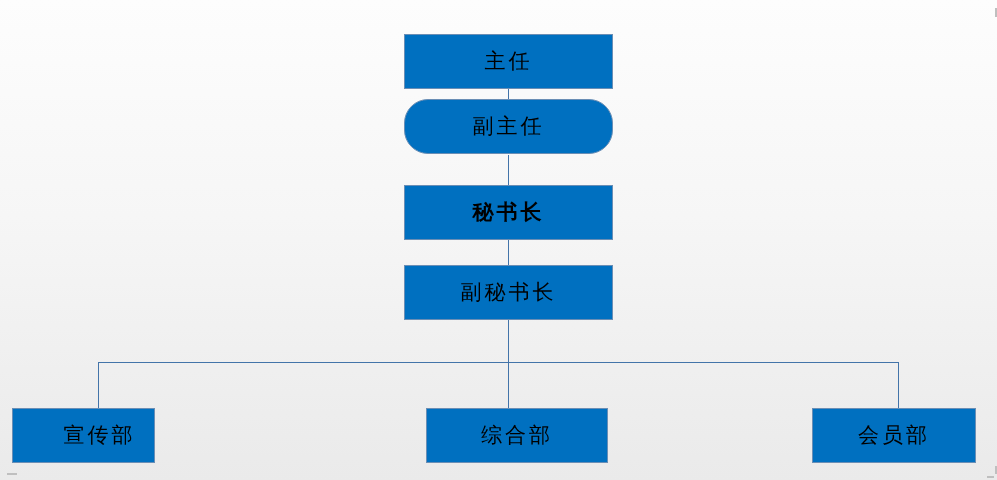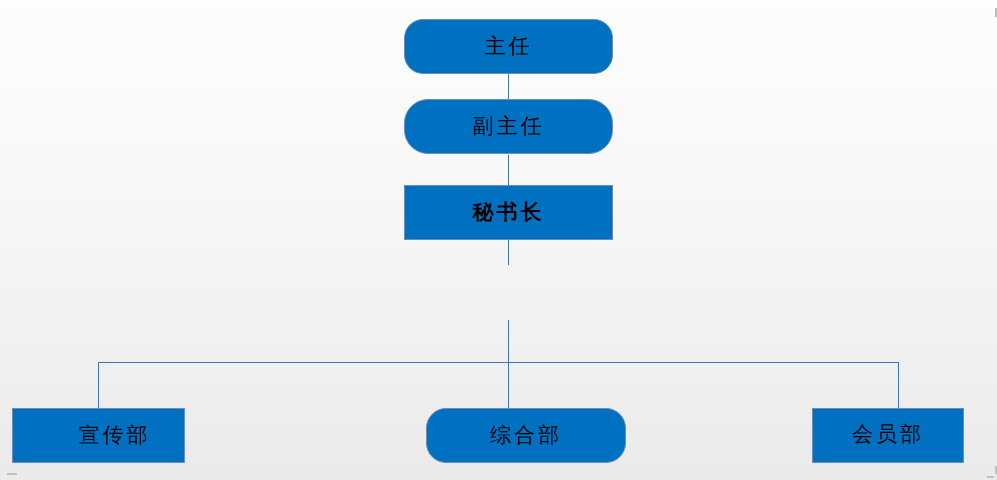--- a/index.html
+++ b/index.html
@@ -55,37 +55,40 @@
 
   <div class="conn v" style="left:508px; top:74px;  height:25px;"></div>
   <div class="conn v" style="left:508px; top:155px; height:30px;"></div>
   <div class="conn v" style="left:508px; top:240px; height:25px;"></div>
   <div class="conn v" style="left:508px; top:320px; height:42px;"></div>
   <div class="conn h" style="left:98px;  top:362px; width:801px;"></div>
   <div class="conn v" style="left:98px;  top:362px; height:46px;"></div>
   <div class="conn v" style="left:508px; top:362px; height:46px;"></div>
   <div class="conn v" style="left:898px; top:362px; height:46px;"></div>
 
-  <div class="node chain" style="top:19px;border-radius:19px;">
+  <div class="node chain" style="top:34px;">
     <span>主任</span>
   </div>
   <div class="node chain" style="top:99px;border-radius:24px;">
     <span>副主任</span>
   </div>
   <div class="node chain" style="top:185px;font-weight:bold;">
     <span>秘书长</span>
   </div>
+  <div class="node chain" style="top:265px;">
+    <span>副秘书长</span>
+  </div>
 
-  <div class="node dept" style="left:12px;  width:173px;padding-left:32px;">
+  <div class="node dept" style="left:12px;  width:143px;padding-left:32px;">
     <span>宣传部</span>
   </div>
-  <div class="node dept" style="left:426px; width:200px;border-radius:20px;">
+  <div class="node dept" style="left:426px; width:182px;">
     <span>综合部</span>
   </div>
-  <div class="node dept" style="left:812px; width:152px;font-family:Liberation Mono, monospace;">
+  <div class="node dept" style="left:812px; width:164px;">
     <span>会员部</span>
   </div>
 
   <div class="artifact" style="left:7px;   top:473px; width:10px; height:2px;"></div>
   <div class="artifact" style="left:987px; top:476px; width:7px;  height:2px;"></div>
   <div class="artifact" style="left:995px; top:8px;   width:2px;  height:9px;"></div>
   <div class="artifact" style="left:995px; top:466px; width:2px;  height:8px;"></div>
 
 </div>
 

